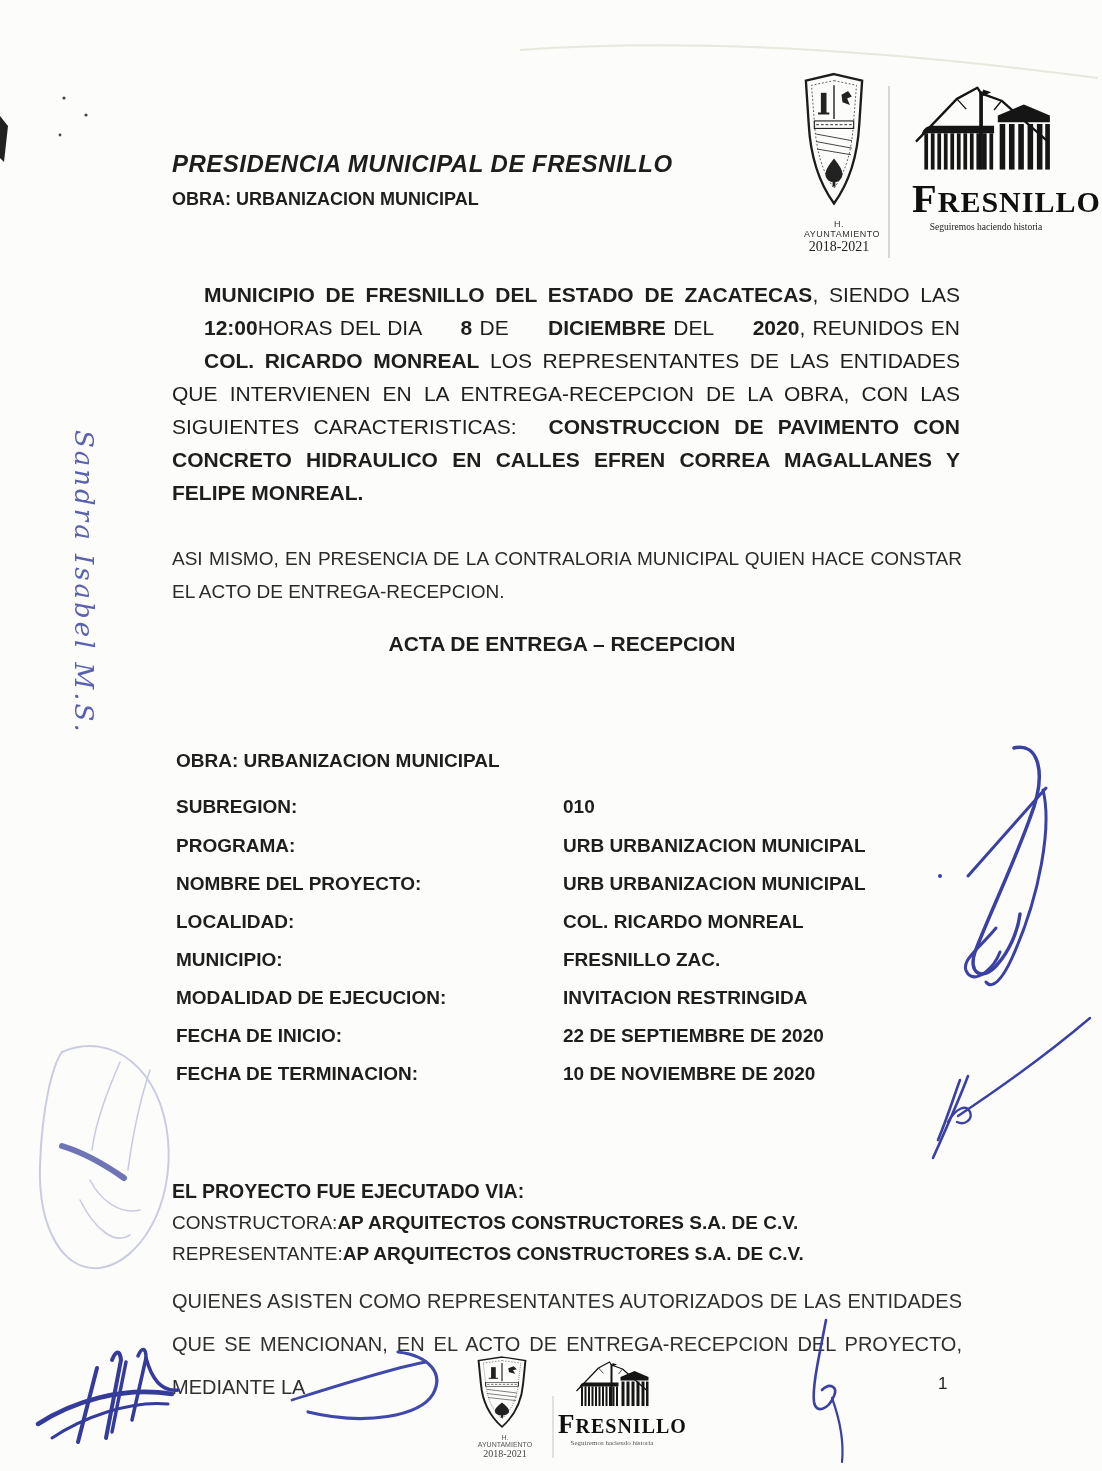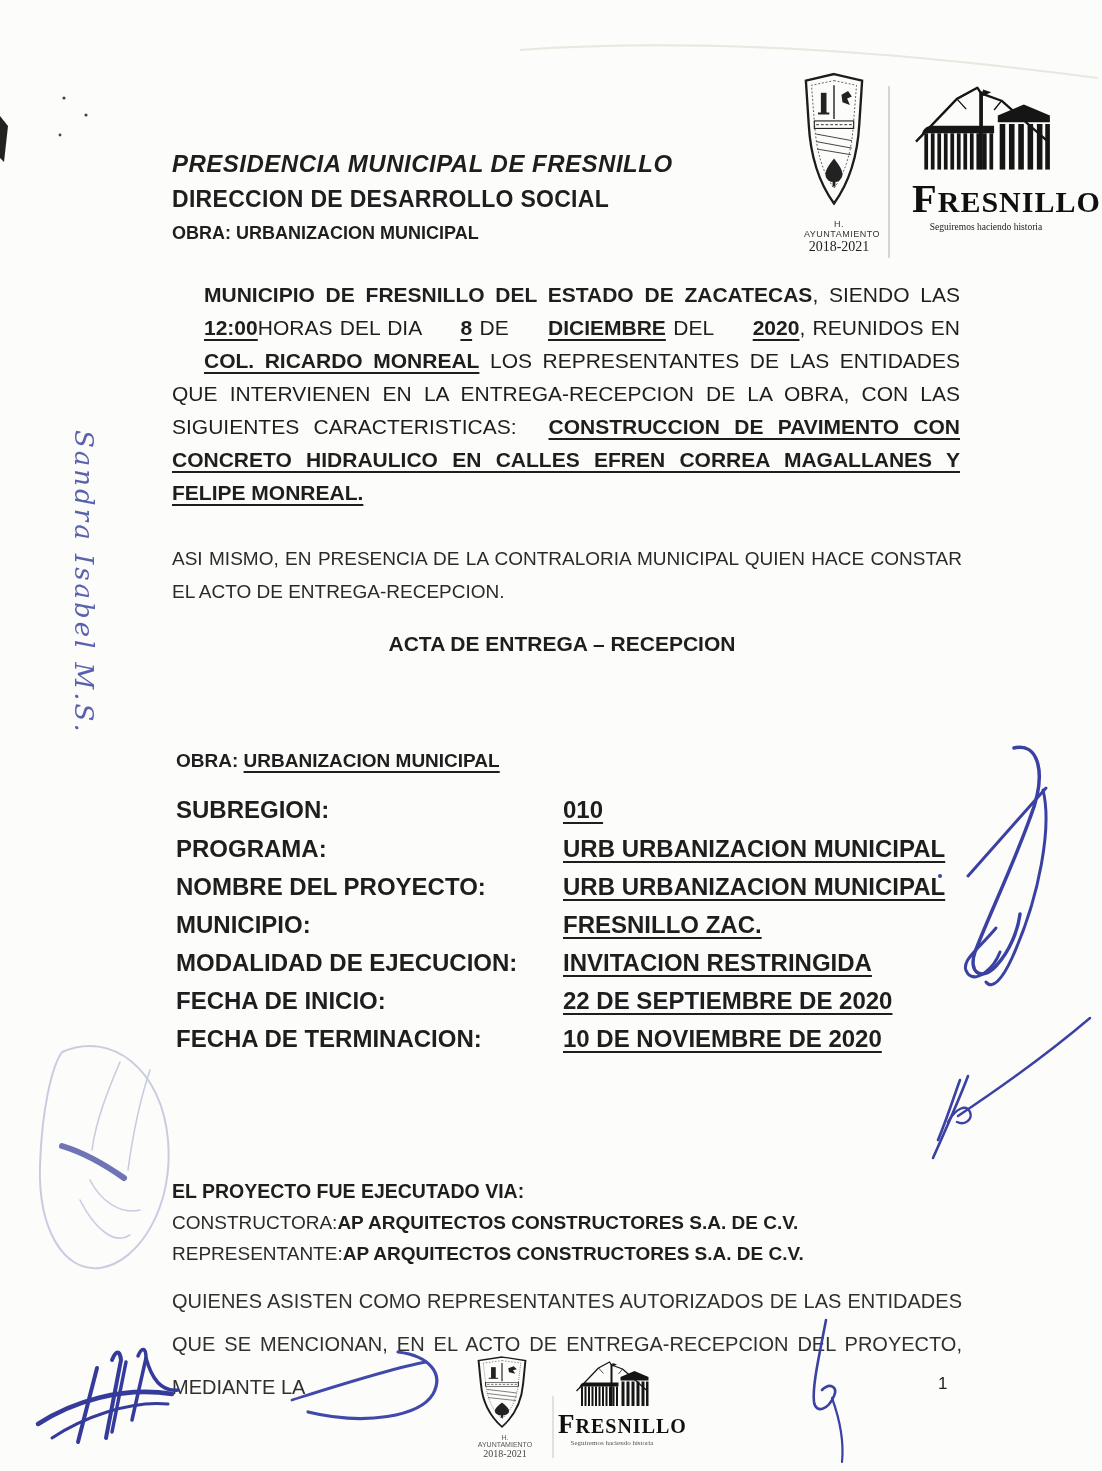--- a/index.html
+++ b/index.html
@@ -4,21 +4,21 @@
 <style>
   html,body{margin:0;padding:0;background:#e8e8e8;}
   .page{
     position:relative; width:1102px; height:1471px; margin:0 auto;
     background:#fcfcfa; overflow:hidden;
     font-family:"Liberation Sans","DejaVu Sans",sans-serif;
     color:#1e1e1e;
   }
   .abs{position:absolute;}
   .b{font-weight:700;margin-left:32px;}
-  .u{text-decoration:underline; text-decoration-thickness:2px; text-underline-offset:4px;}
+  .u{text-decoration-thickness:2px; text-underline-offset:4px;}
 
   
   .hdr{left:172px; top:150px; width:780px; text-align:left; line-height:1.2;}
   .hdr .l1{font-size:24px; font-weight:700; font-style:italic; letter-spacing:.5px;}
   .hdr .l2{font-size:23px; font-weight:700; margin-top:7px; letter-spacing:.3px;}
   .hdr .l3{font-size:18px; font-weight:700; margin-top:10px;}
 
   
   .logo-shield-top{left:804px; top:70px; width:70px; text-align:center;}
   .logo-shield-top .cap1{font-size:9px; color:#333; margin-top:4px; letter-spacing:.5px;}
@@ -39,21 +39,21 @@
 
   
   .intro{left:172px; top:278px; width:788px; font-size:21px; line-height:33px; text-align:justify;}
   .asimismo{left:172px; top:542px; width:790px; font-size:19px; line-height:33px; text-align:justify; color:#2a2a2a;}
   .acta-title{left:172px; top:632px; width:780px; text-align:center; font-size:21px; font-weight:700;}
   .fecha{left:172px; top:692px; width:783px; text-align:right; font-size:20px; font-weight:700;}
 
   
   .obra-line{left:176px; top:750px; font-size:19px; font-weight:700;}
   .fields{left:176px; top:796px; width:780px;}
-  .field-row{height:22px; margin-bottom:16px; font-size:24px;}
+  .field-row{height:22px; margin-bottom:16px; font-size:19px;}
   .field-row.gap-before{margin-top:17px;}
   .flabel{display:inline-block; width:387px; font-weight:700;}
   .fvalue{font-weight:700;}
 
   
   .ejec{left:172px; top:1176px; font-size:19px; line-height:31px;}
   .ejec .t{font-weight:700; font-size:19.5px;}
   .ejec .lab{color:#2a2a2a;}
   .ejec .val{font-weight:700;}
 
@@ -118,21 +118,20 @@
           <rect x="143" y="43" width="5" height="49"></rect>
       </g>
     </symbol>
   </defs>
 </svg>
 
 <div class="page">
 
   <div class="abs hdr">
     <div class="l1">PRESIDENCIA MUNICIPAL DE FRESNILLO</div>
-    <div class="l2">DIRECCION DE DESARROLLO SOCIAL</div>
     <div class="l3">OBRA: URBANIZACION MUNICIPAL</div>
   </div>
 
   <div class="abs logo-shield-top">
     <svg width="60" height="145" viewBox="0 0 64 150">
         <use href="#sym-shield"></use>
       </svg>
     <div class="cap1">H. AYUNTAMIENTO</div>
     <div class="cap2">2018-2021</div>
   </div>
@@ -158,20 +157,23 @@
 
   <div class="abs fields">
     <div class="field-row">
       <span class="flabel">SUBREGION:</span><span class="fvalue u">010</span>
     </div>
     <div class="field-row gap-before">
       <span class="flabel">PROGRAMA:</span><span class="fvalue u">URB URBANIZACION MUNICIPAL</span>
     </div>
     <div class="field-row">
       <span class="flabel">NOMBRE DEL PROYECTO:</span><span class="fvalue u">URB URBANIZACION MUNICIPAL</span>
+    </div>
+    <div class="field-row">
+      <span class="flabel">LOCALIDAD:</span><span class="fvalue u">COL. RICARDO MONREAL</span>
     </div>
     <div class="field-row">
       <span class="flabel">MUNICIPIO:</span><span class="fvalue u">FRESNILLO ZAC.</span>
     </div>
     <div class="field-row">
       <span class="flabel">MODALIDAD DE EJECUCION:</span><span class="fvalue u">INVITACION RESTRINGIDA</span>
     </div>
     <div class="field-row">
       <span class="flabel">FECHA DE INICIO:</span><span class="fvalue u">22 DE SEPTIEMBRE DE 2020</span>
     </div>

